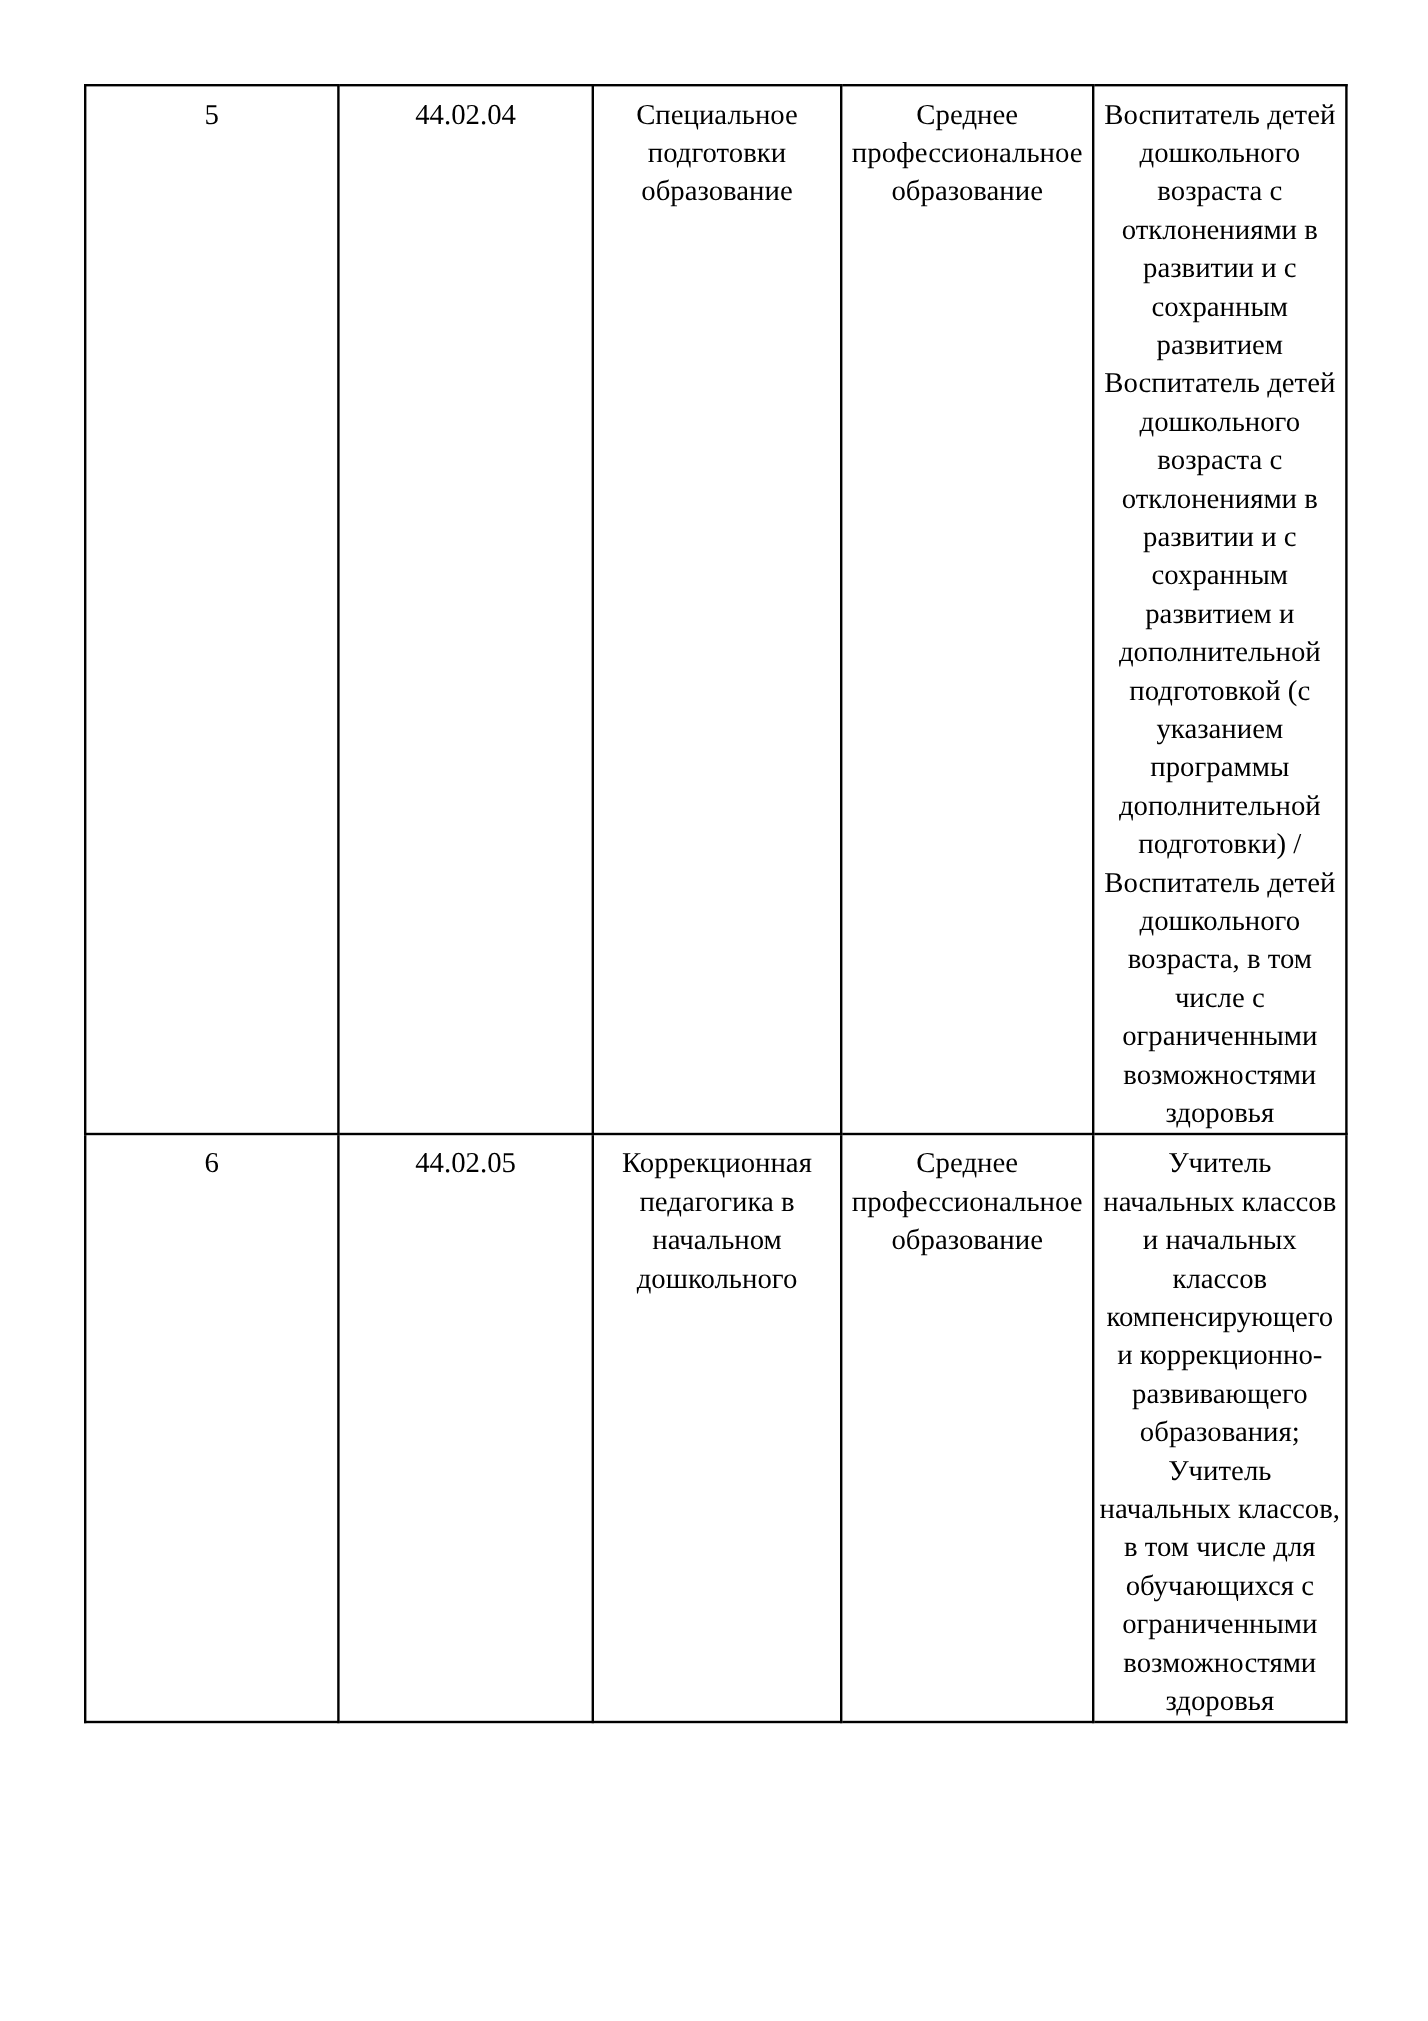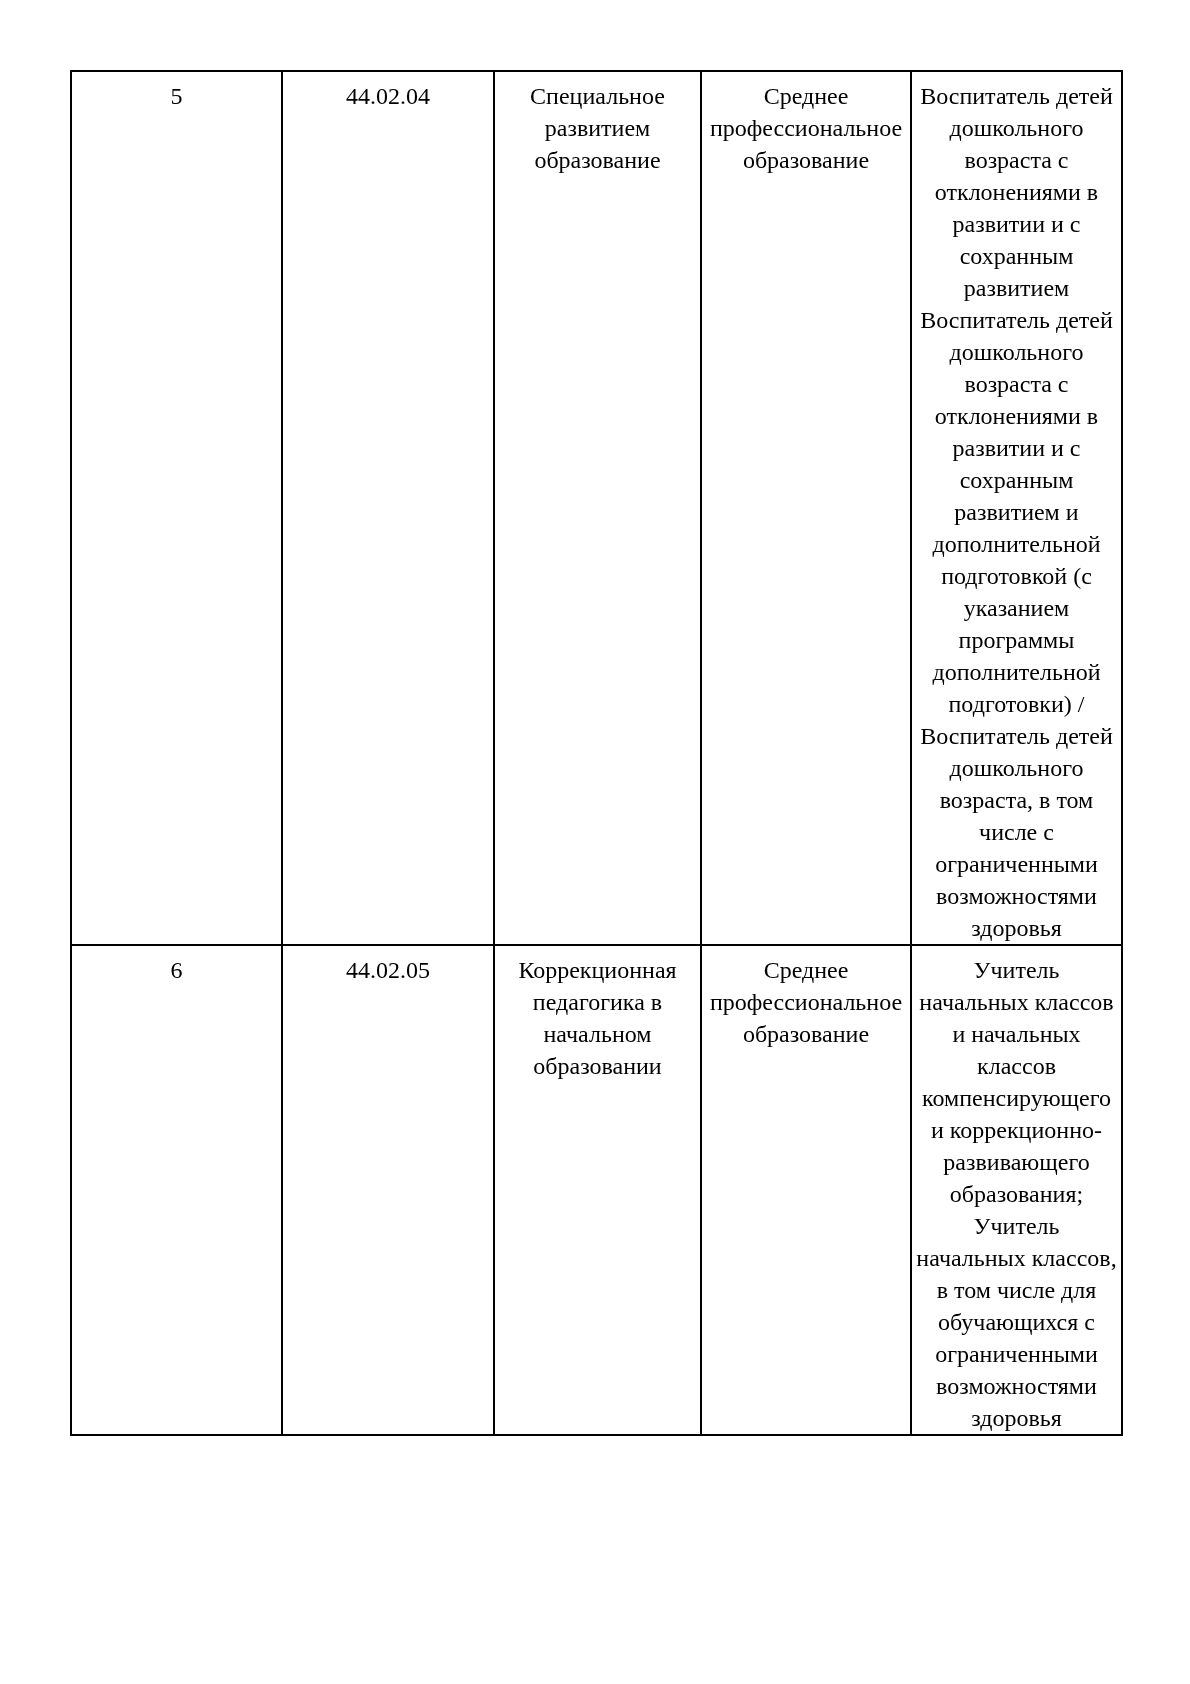--- a/index.html
+++ b/index.html
@@ -50,21 +50,21 @@
     <col class="c2">
     <col class="c3">
     <col class="c4">
     <col class="c5">
   </colgroup>
   <tbody>
     <tr class="row-1">
       <td>5</td>
       <td>44.02.04</td>
       <td>Специальное
-развитием
+подготовки
 образование</td>
       <td>Среднее
 профессиональное
 образование</td>
       <td>Воспитатель детей
 дошкольного
 возраста с
 отклонениями в
 развитии и с
 сохранным
@@ -89,21 +89,21 @@
 ограниченными
 возможностями
 здоровья</td>
     </tr>
     <tr class="row-2">
       <td>6</td>
       <td>44.02.05</td>
       <td>Коррекционная
 педагогика в
 начальном
-образовании</td>
+дошкольного</td>
       <td>Среднее
 профессиональное
 образование</td>
       <td>Учитель
 начальных классов
 и начальных
 классов
 компенсирующего
 и коррекционно-
 развивающего

